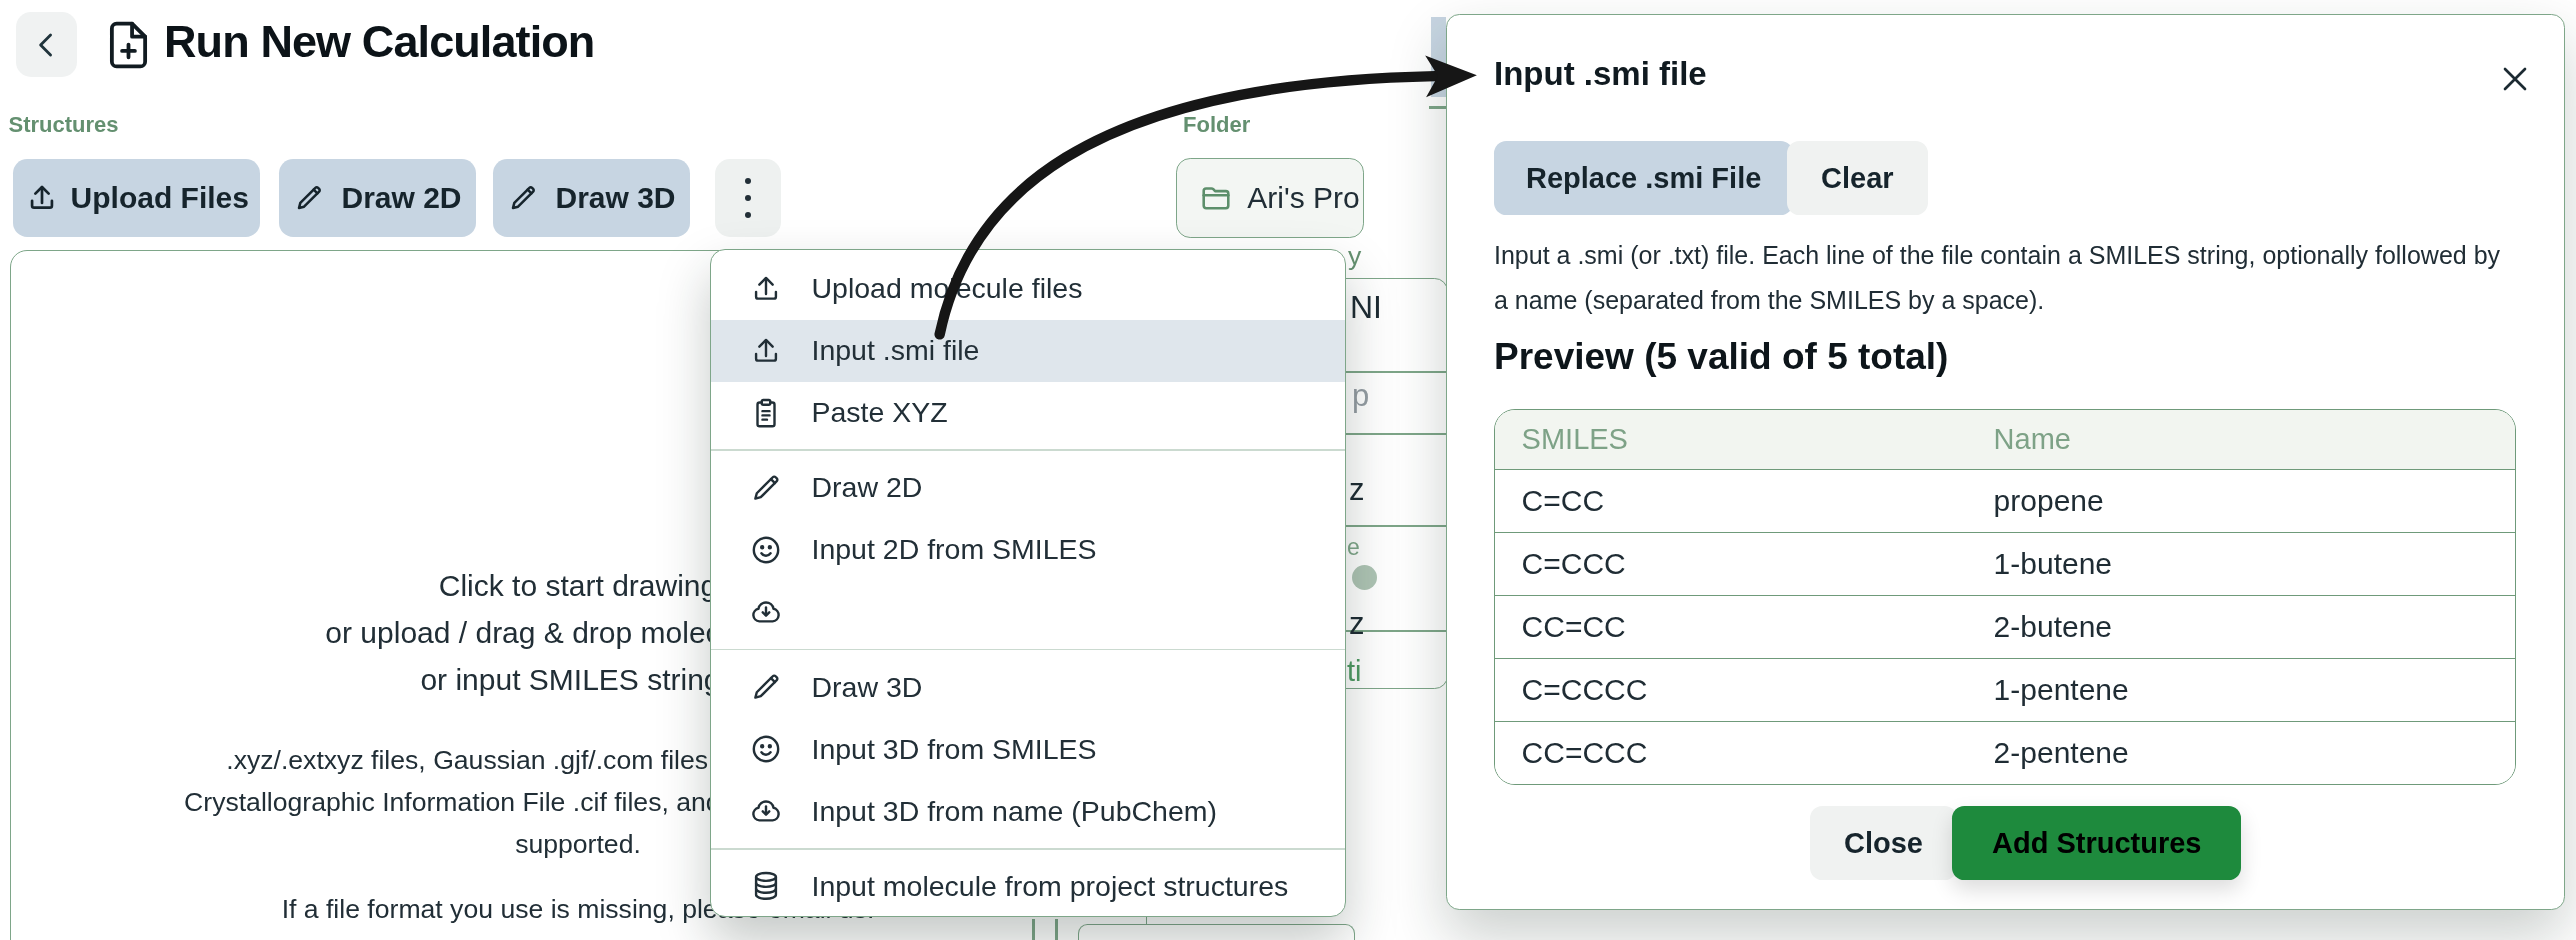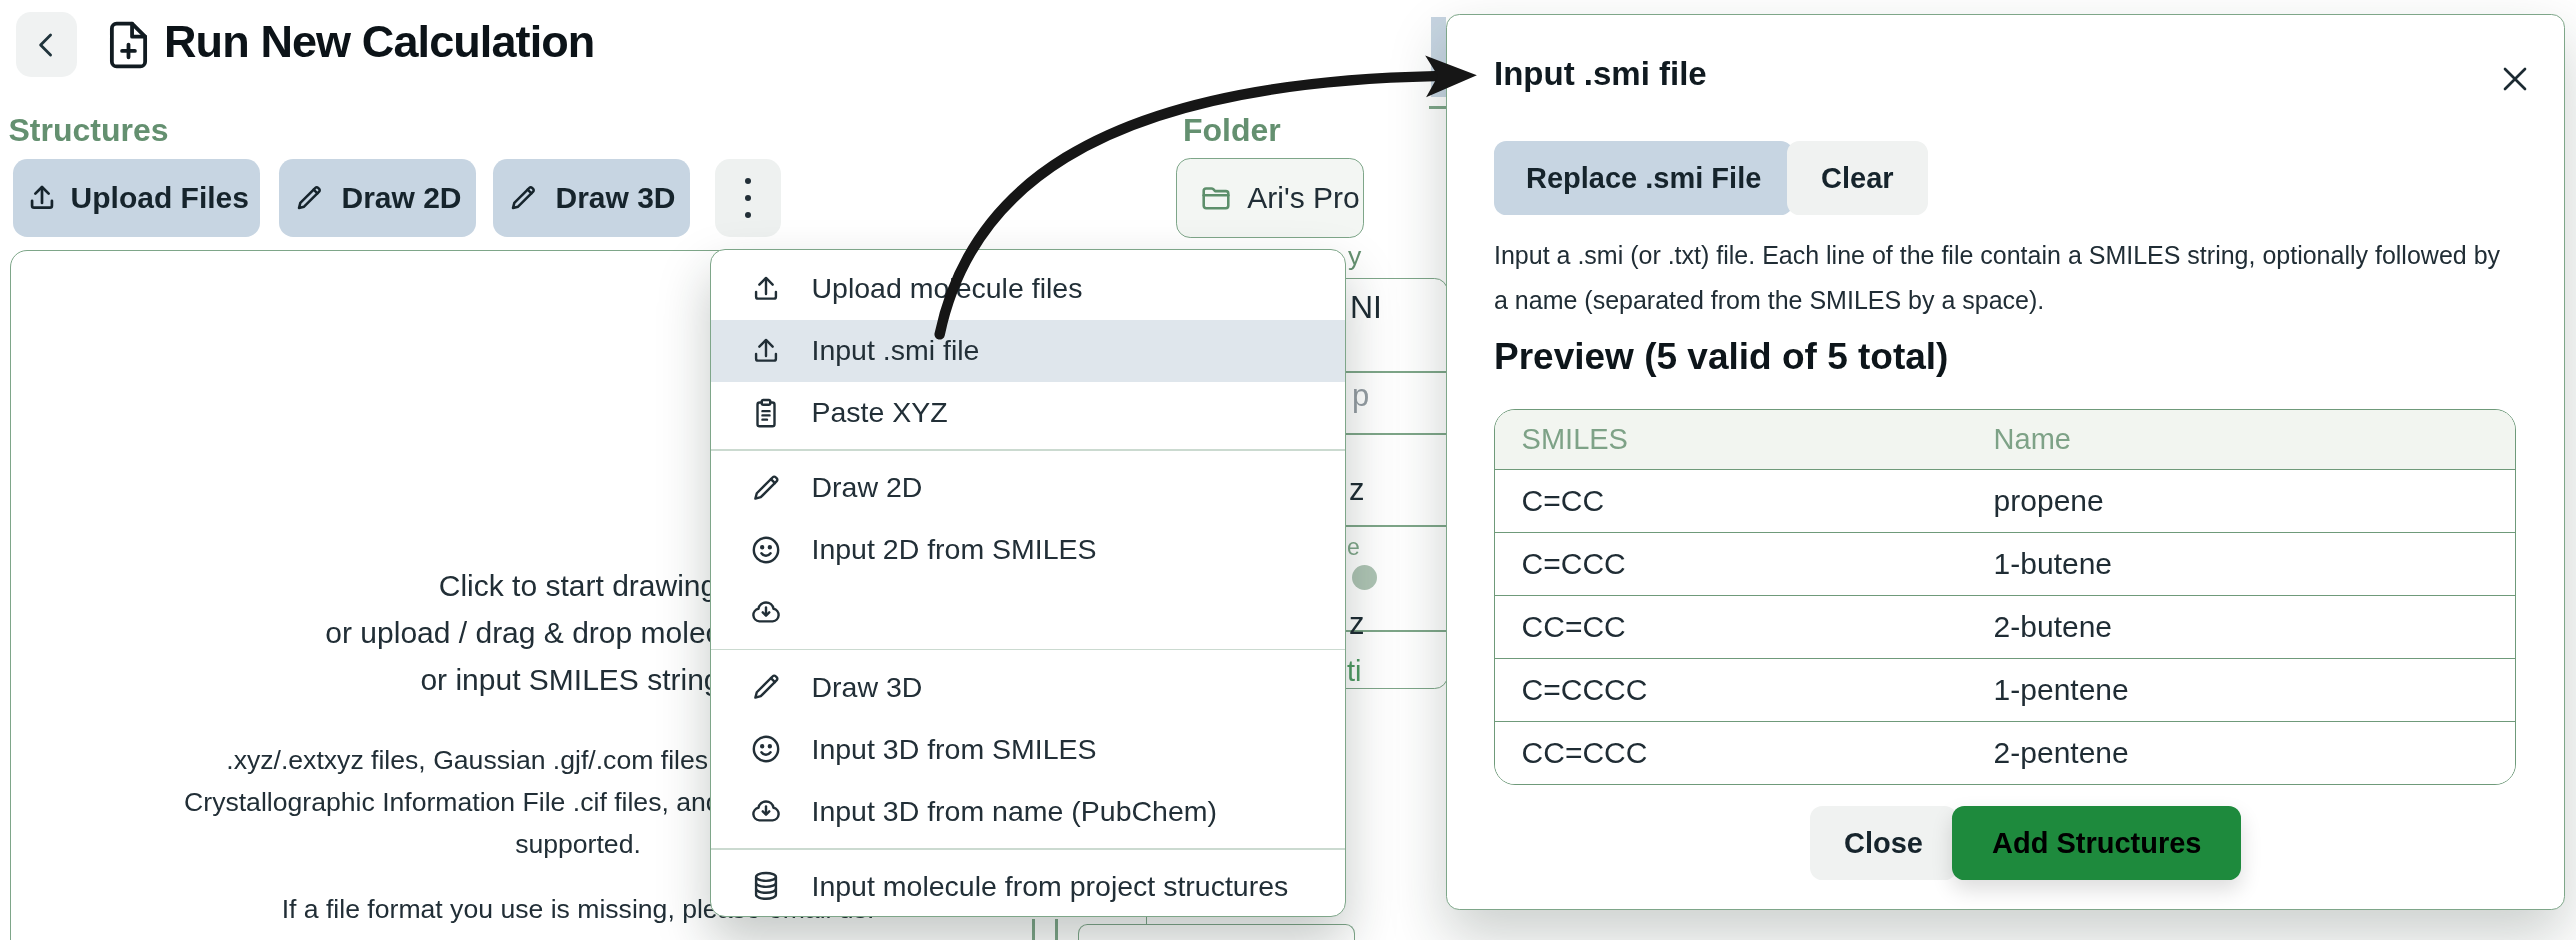--- a/index.html
+++ b/index.html
@@ -7,21 +7,21 @@
        font-family:"Liberation Sans",sans-serif;color:#1d2b33;}
   .abs{position:absolute;}
 
   
   .back-btn{left:16px;top:12.3px;width:61px;height:65px;border-radius:15px;background:#f0f2f2;
             display:flex;align-items:center;justify-content:center;cursor:pointer;}
   .doc-icon{left:100px;top:11.4px;}
   .page-title{left:164px;top:5.7px;font-size:45px;font-weight:700;color:#0c1318;letter-spacing:-0.9px;line-height:72px;white-space:nowrap;}
 
   
-  .section-label{font-size:32px;font-weight:600;color:#649070;white-space:nowrap;}
+  .section-label{font-size:22px;font-weight:600;color:#649070;white-space:nowrap;}
   .blue-btn{height:78px;background:#c7d5e2;border-radius:14.2px;display:flex;align-items:center;justify-content:center;
             gap:16px;font-size:30px;font-weight:700;color:#16242c;cursor:pointer;white-space:nowrap;}
   .kebab-btn{left:715px;top:159px;width:66px;height:78px;background:#eef1f0;border-radius:15px;
              display:flex;flex-direction:column;align-items:center;justify-content:center;gap:10.4px;cursor:pointer;}
   .kebab-btn i{width:6.6px;height:6.6px;border-radius:50%;background:#222f37;}
 
   
   .dropzone{left:9.5px;top:250px;width:1135px;height:721px;border:1.9px solid #7ea689;border-radius:17px;background:#fff;}
   .dz-text{position:absolute;left:0;right:0;top:311px;text-align:center;color:#212e36;}
   .dz-big{font-size:30px;line-height:47px;}

